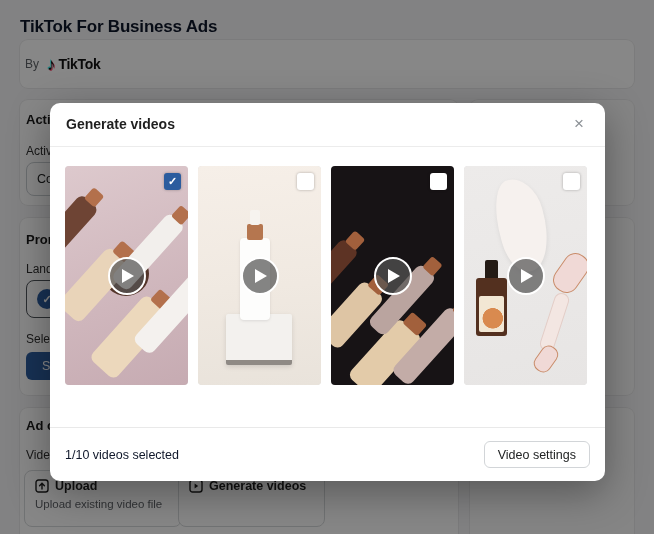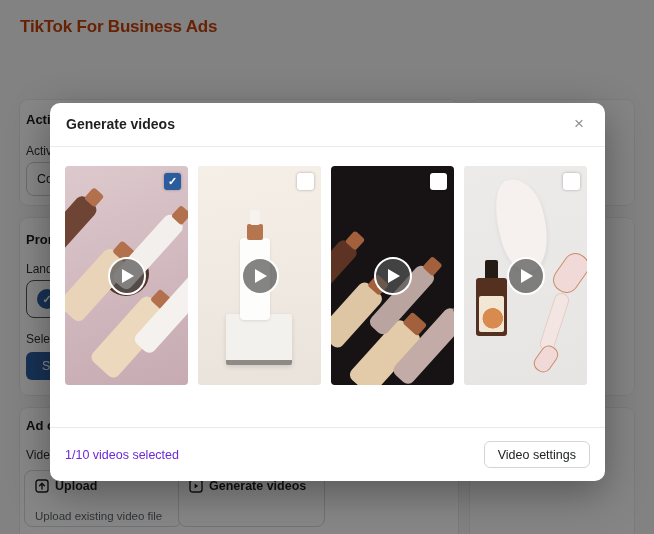--- a/index.html
+++ b/index.html
@@ -1,20 +1,20 @@
 <!DOCTYPE html>
 <html><head>
 <meta charset="utf-8">
 <style>
   html,body{margin:0;padding:0;}
   body{font-family:"Liberation Sans",sans-serif;}
   #app{position:relative;width:654px;height:534px;overflow:hidden;background:#f6f6f7;}
 
   
-  .page-title{position:absolute;left:20px;top:6px;font-size:17px;font-weight:bold;color:#c2410c;letter-spacing:-.2px;}
+  .page-title{position:absolute;left:20px;top:6px;font-size:17px;font-weight:bold;color:#0f172a;letter-spacing:-.2px;}
   .card{position:absolute;background:#fff;border-radius:8px;box-shadow:0 0 0 1px rgba(0,0,0,.05);}
   #byline-card{left:20px;top:40px;width:614px;height:48px;display:flex;align-items:center;padding-left:5px;box-sizing:border-box;}
   .byline-prefix{font-size:12px;color:#5f6368;margin-right:8px;}
   .tiktok-note{font-size:17px;font-weight:bold;color:#111;line-height:1;margin-right:3px;text-shadow:1px 1px 0 rgba(254,44,85,.85),-1px -1px 0 rgba(37,244,238,.85);}
   .brand-word{font-size:14px;font-weight:800;color:#111;letter-spacing:-.3px;}
 
   #activity-card{left:20px;top:100px;width:438px;height:105px;}
   #promotion-card{left:20px;top:218px;width:438px;height:177px;}
   #adcreative-card{left:20px;top:408px;width:438px;height:140px;}
   .sb-card{background:#fbfbfb;}
@@ -25,21 +25,21 @@
   .sec-heading{position:absolute;left:6px;font-size:13px;font-weight:bold;color:#1a1a1a;}
   .sec-label{position:absolute;left:6px;font-size:12px;color:#303030;}
   .dropdown{position:absolute;left:6px;top:62px;width:140px;height:34px;border:1px solid #c9ced2;border-radius:8px;background:#fff;box-sizing:border-box;font-size:12.5px;color:#202223;line-height:32px;padding-left:10px;}
   .select-box{position:absolute;left:6px;top:62px;width:210px;height:38px;border:1.5px solid #50555b;border-radius:8px;background:#fff;box-sizing:border-box;display:flex;align-items:center;padding-left:10px;}
   .check-circle{width:20px;height:20px;border-radius:50%;background:#2c5d9f;color:#fff;font-size:11px;font-weight:bold;display:flex;align-items:center;justify-content:center;}
   .btn-select{position:absolute;left:6px;top:134px;height:28px;background:#2c5d9f;border:none;border-radius:6px;color:#fff;font-size:12.5px;padding:0 16px;font-family:inherit;}
   .opt-card{position:absolute;top:62px;height:57px;border:1px solid #d6d9db;border-radius:8px;background:#fff;box-sizing:border-box;padding:8px 10px;}
   #opt-upload{left:4px;width:158px;}
   #opt-generate{left:158px;width:147px;}
   .opt-title{display:flex;align-items:center;gap:6px;font-size:12.5px;font-weight:bold;color:#1f1f1f;}
-  .opt-desc{font-size:11.5px;color:#5f6368;margin-top:16px;line-height:1.3;}
+  .opt-desc{font-size:11.5px;color:#5f6368;margin-top:4px;line-height:1.3;}
   .opt-icon{flex:0 0 auto;display:inline-flex;}
 
   
   #overlay{position:absolute;left:0;top:0;right:0;bottom:0;background:rgba(0,0,0,.47);z-index:10;}
   #modal{position:absolute;left:50px;top:103px;width:555px;height:378px;background:#fff;border-radius:10px;box-shadow:0 12px 40px rgba(0,0,0,.35);z-index:20;}
   .modal-header{position:absolute;left:0;top:0;right:0;height:43px;border-bottom:1px solid #ececec;}
   .modal-title{position:absolute;left:16px;top:0;line-height:43px;font-size:14px;font-weight:bold;color:#1f1f1f;}
   .modal-close{position:absolute;right:16px;top:11px;width:20px;height:20px;border:none;background:none;font-size:17px;color:#8c9196;line-height:20px;text-align:center;padding:0;cursor:pointer;font-family:inherit;}
 
   .thumbs{position:absolute;left:15px;top:63px;display:flex;gap:10px;}
@@ -80,33 +80,38 @@
   .v4 .d-body{position:absolute;left:12px;top:112px;width:31px;height:58px;background:#53301f;border-radius:3px;}
   .v4 .d-label{position:absolute;left:15px;top:130px;width:25px;height:36px;background:#f2e7d4;border-radius:2px;background-image:radial-gradient(circle at 55% 62%,#d98a4f 0 38%,transparent 40%);}
   .v4 .r-handle{position:absolute;left:83px;top:126px;width:13px;height:58px;background:#f3e6e2;border-radius:7px;transform:rotate(18deg);border:1px solid #e3cdc7;}
   .v4 .r-head{position:absolute;left:86px;top:94px;width:40px;height:24px;background:#f0d9d6;border-radius:12px;transform:rotate(-55deg);border:1px solid #c98c6a;}
   .v4 .r-end{left:68px;top:184px;position:absolute;width:26px;height:16px;background:#f0d9d6;border-radius:8px;transform:rotate(-55deg);border:1px solid #c98c6a;}
 
   .gen-row{position:absolute;left:0;top:291px;width:100%;text-align:center;}
   .gen-link{display:inline-flex;align-items:center;gap:5px;font-size:12.5px;color:#4a71b6;background:none;border:none;padding:0;font-family:inherit;cursor:pointer;}
   .footer-divider{position:absolute;left:0;top:324px;width:100%;height:1px;background:#e9e9e9;}
   .modal-footer{position:absolute;left:15px;right:15px;top:325px;height:53px;display:flex;align-items:center;justify-content:space-between;}
-  .status-text{font-size:12.5px;color:#6d28d9;}
+  .status-text{font-size:12.5px;color:#0f172a;}
   .footer-btns{display:flex;gap:12px;}
   .btn{height:27px;border-radius:6px;font-size:12.5px;font-family:inherit;cursor:pointer;}
   .btn-secondary{background:#fff;border:1px solid #d2d5d8;color:#202223;padding:0 13px;}
   .btn-primary{background:#2c5d9f;border:1px solid #2c5d9f;color:#fff;padding:0 22px;}
 </style>
 </head>
 <body>
 
 <div id="app">
 
   <h1 class="page-title">TikTok For Business Ads</h1>
 
+  <div class="card" id="byline-card">
+    <span class="byline-prefix">By</span>
+    <span class="tiktok-note">♪</span>
+    <span class="brand-word">TikTok</span>
+  </div>
 
   <div class="card" id="activity-card">
     <div class="sec-heading" style="top:12px;">Activ</div>
     <div class="sec-label" style="top:44px;">Activit</div>
     <div class="dropdown">Con</div>
   </div>
 
   <div class="card" id="promotion-card">
     <div class="sec-heading" style="top:14px;">Prom</div>
     <div class="sec-label" style="top:44px;">Landi</div>

